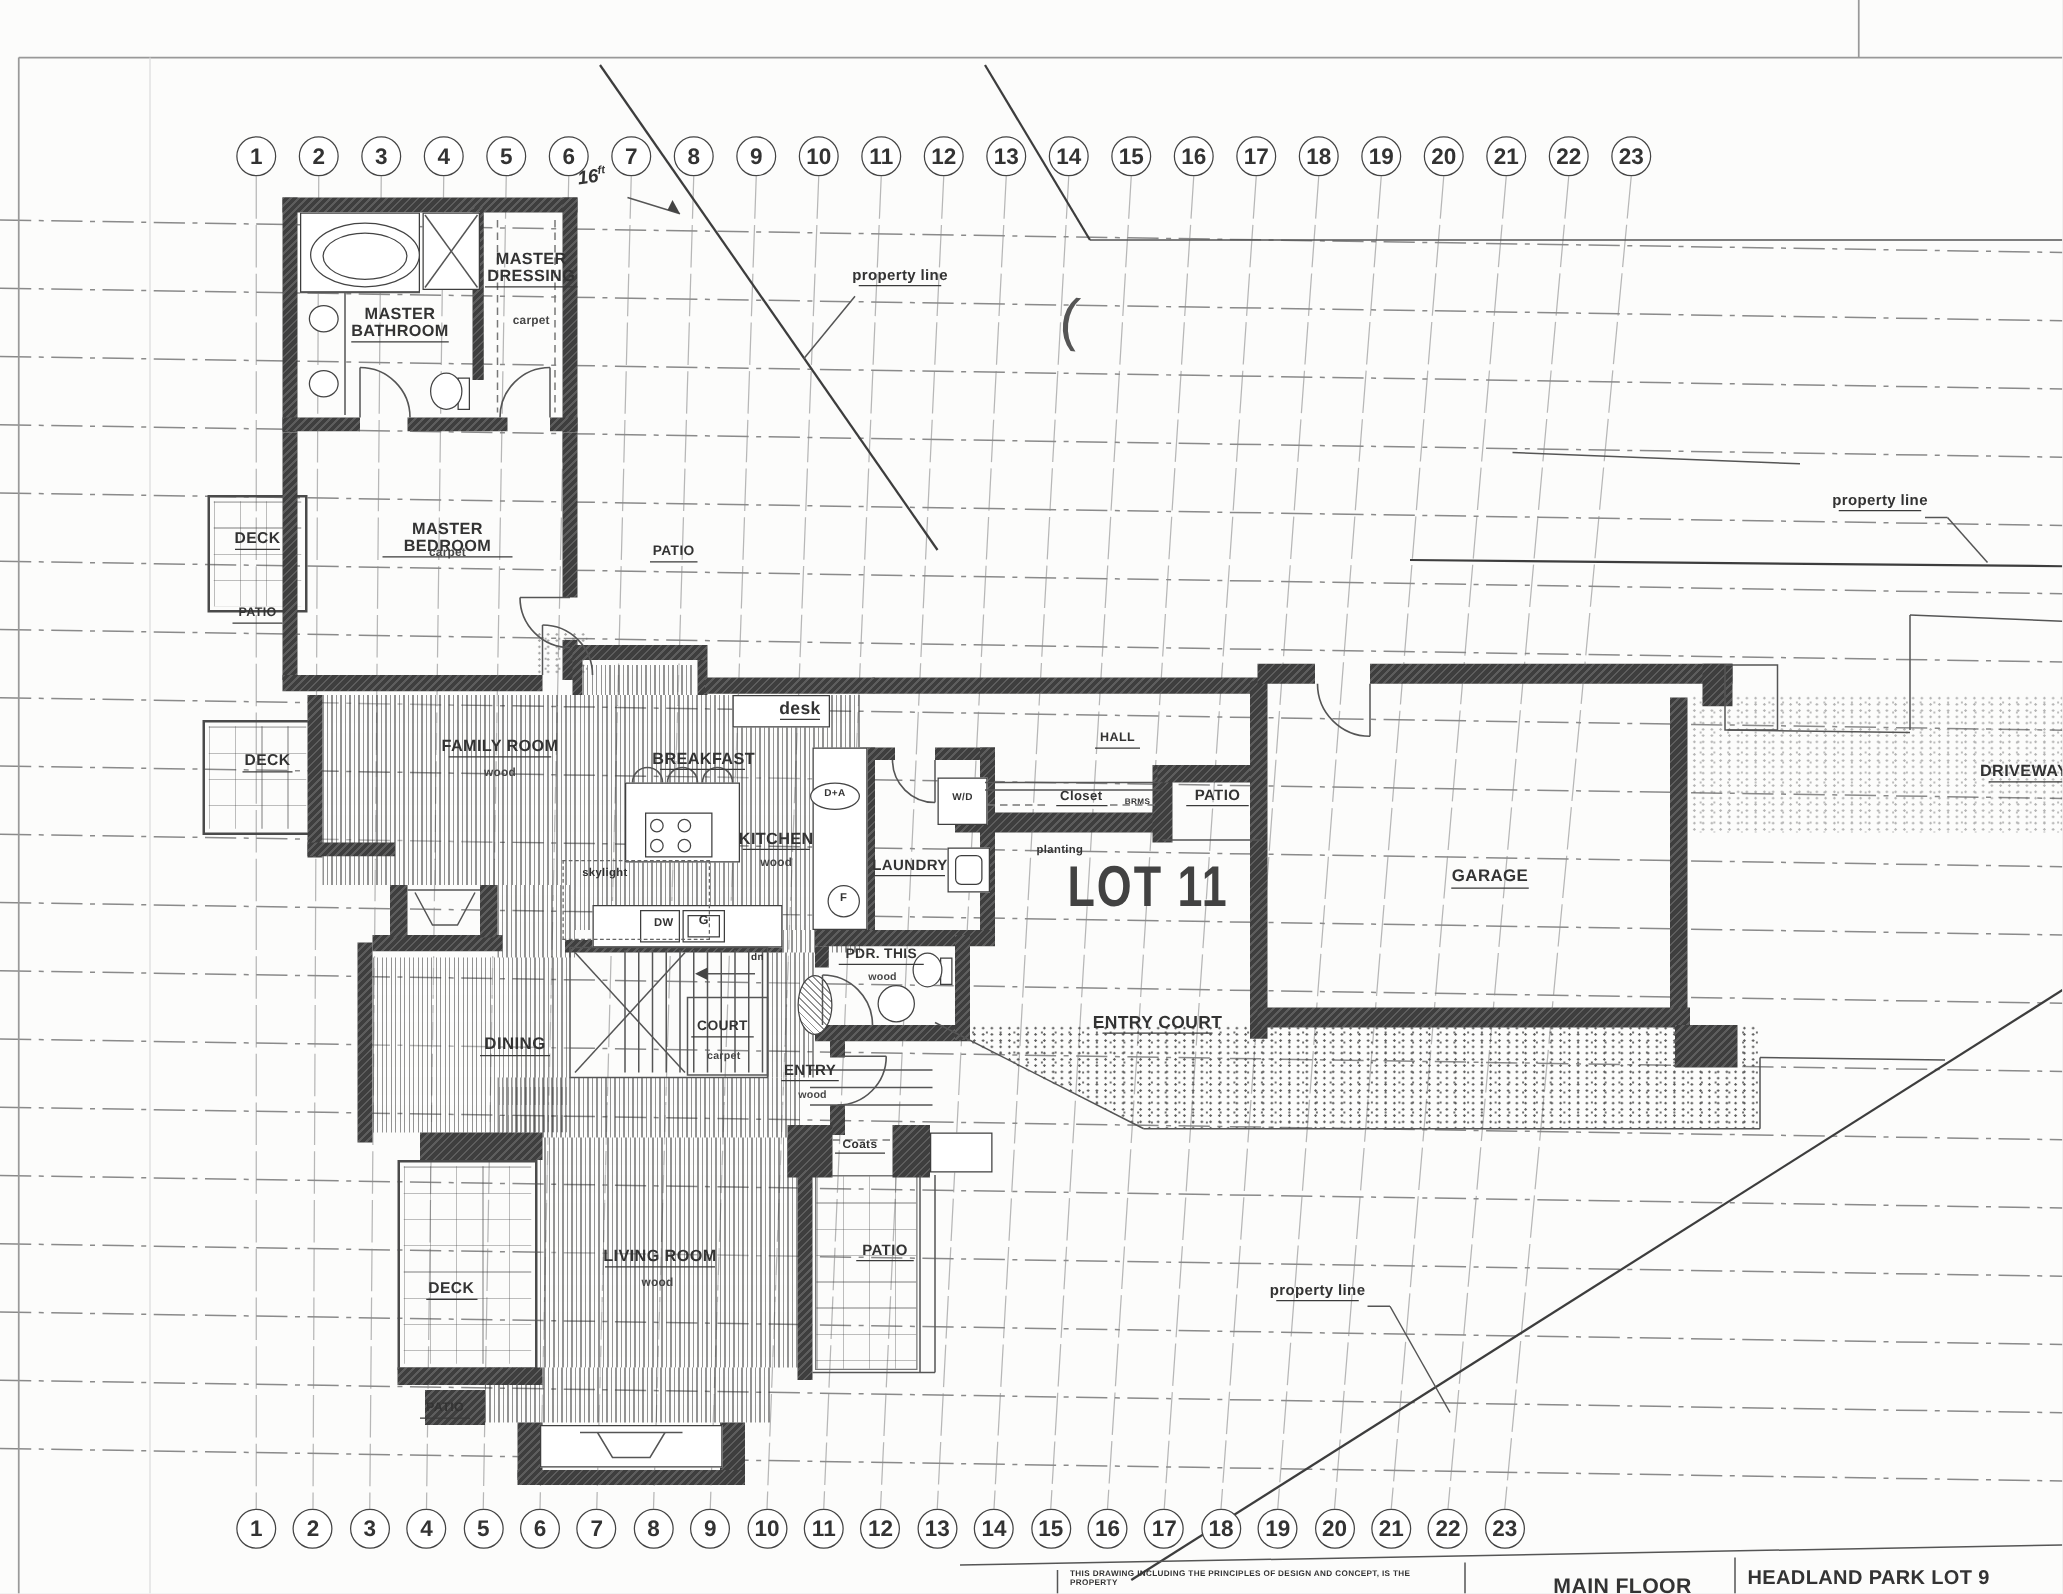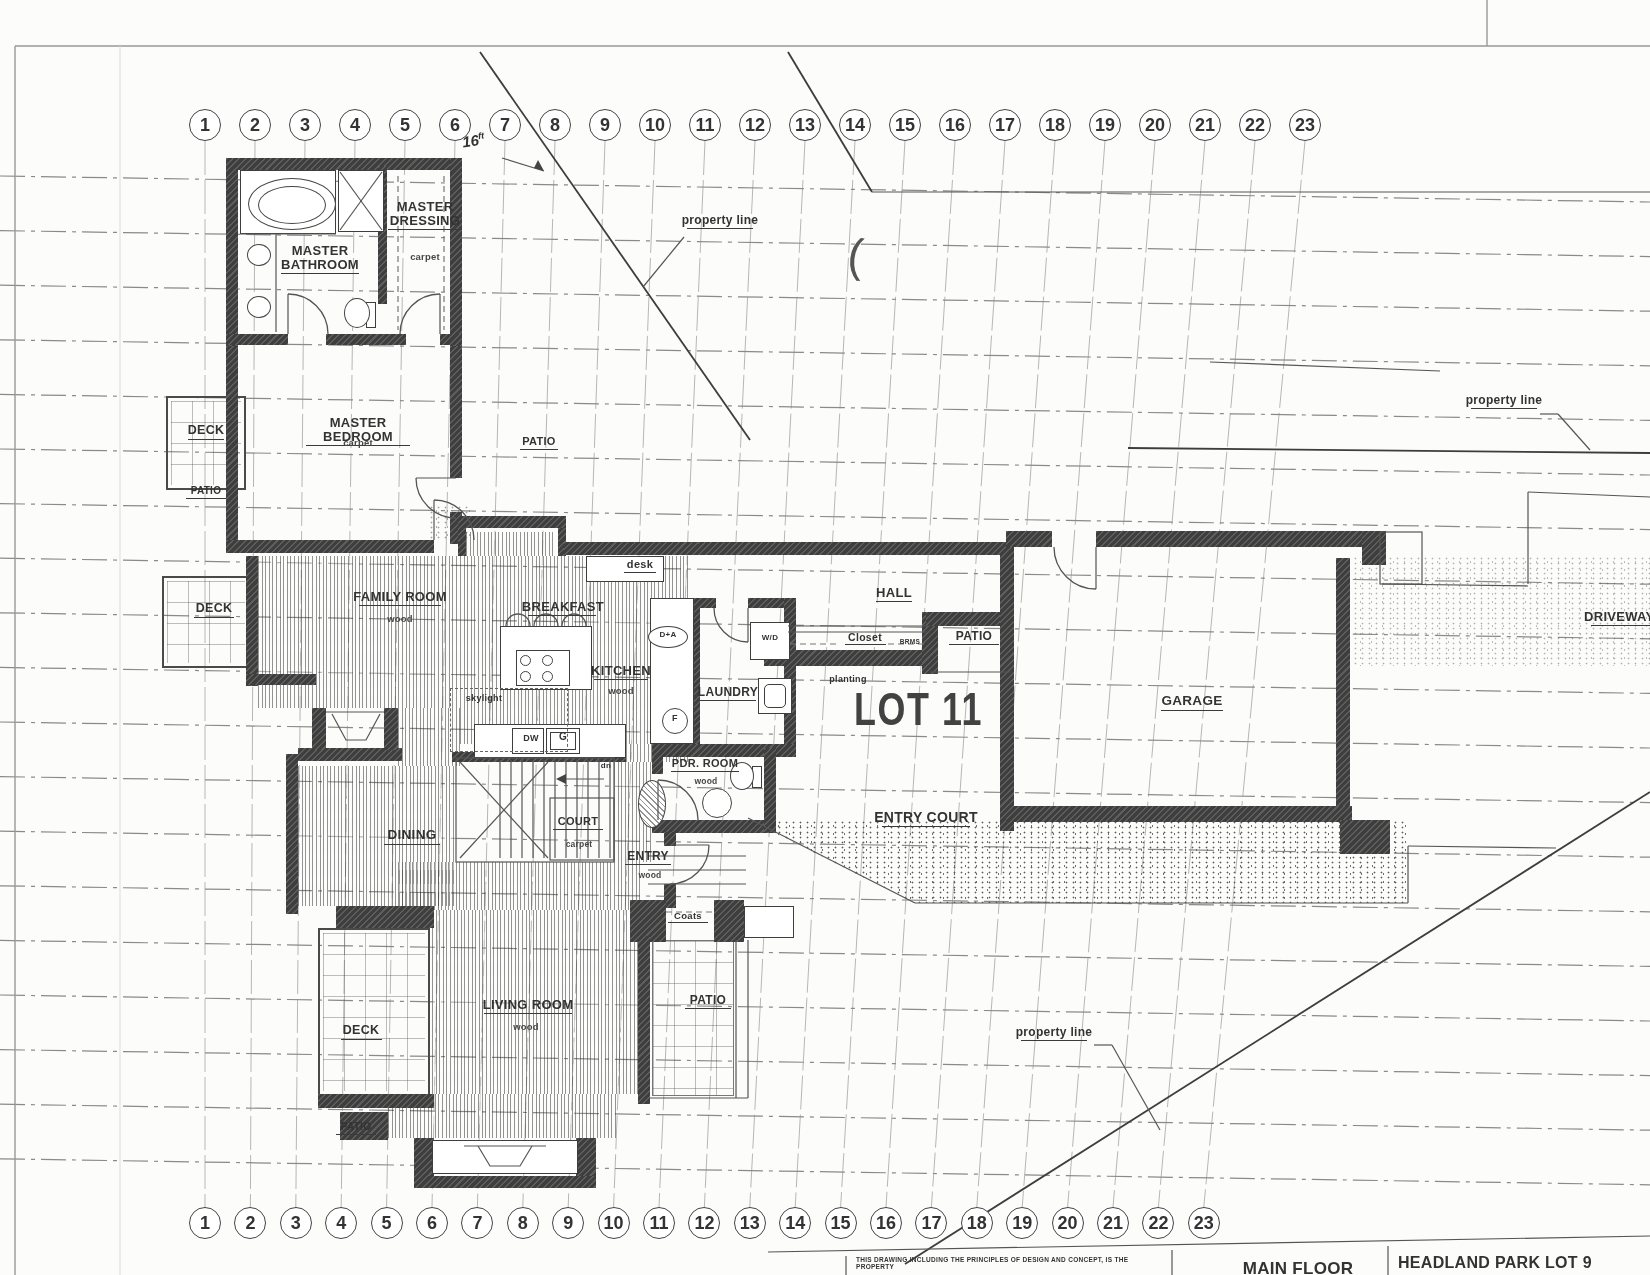--- a/index.html
+++ b/index.html
@@ -343,31 +343,31 @@
     <div class="lb sub" style="left: 324px; top: 438px; width: 68px; font-size: 9.5px; height: auto;">carpet</div>
     <div class="lb u" style="left: 184px; top: 424px; width: 44px; font-size: 12.5px; height: auto;">DECK</div>
     <div class="lb u" style="left: 182px; top: 486px; width: 48px; font-size: 10px; height: auto;">PATIO</div>
     <div class="lb u" style="left: 516px; top: 436px; width: 46px; font-size: 11px; height: auto;">PATIO</div>
     <div class="lb u" style="left: 190px; top: 602px; width: 48px; font-size: 12.5px; height: auto;">DECK</div>
     <div class="lb u" style="left: 350px; top: 590px; width: 100px; font-size: 13px; height: auto;">FAMILY ROOM</div>
     <div class="lb sub" style="left: 376px; top: 614px; width: 48px; font-size: 9.5px; height: auto;">wood</div>
     <div class="lb u" style="left: 520px; top: 600px; width: 84px; font-size: 13px; height: auto; text-align: right;">BREAKFAST</div>
     <div class="lb u" style="left: 588px; top: 664px; width: 66px; font-size: 13px; height: auto;">KITCHEN</div>
     <div class="lb sub" style="left: 598px; top: 686px; width: 46px; font-size: 9.5px; height: auto;">wood</div>
-    <div class="lb u" style="left: 620px; top: 559px; width: 40px; font-size: 11px; height: auto;">desk</div>
+    <div class="lb u" style="left: 620px; top: 559px; width: 40px; font-size: 14px; height: auto;">desk</div>
     <div class="lb" style="left: 456px; top: 694px; width: 56px; font-size: 9px; height: auto;">skylight</div>
     <div class="lb u" style="left: 694px; top: 686px; width: 68px; font-size: 12px; height: auto;">LAUNDRY</div>
     <div class="lb" style="left: 750px; top: 634px; width: 40px; font-size: 8px; height: auto;">W/D</div>
     <div class="lb" style="left: 512px; top: 734px; width: 38px; font-size: 9px; height: auto;">DW</div>
     <div class="lb" style="left: 548px; top: 732px; width: 30px; font-size: 10px; height: auto;">G</div>
     <div class="lb" style="left: 662px; top: 714px; width: 26px; font-size: 9px; height: auto;">F</div>
     <div class="lb" style="left: 648px; top: 631px; width: 40px; font-size: 8px; height: auto;">D+A</div>
-    <div class="lb u" style="left: 664px; top: 758px; width: 82px; font-size: 11px; height: auto;">PDR. ROOM</div>
+    <div class="lb u" style="left: 664px; top: 758px; width: 82px; font-size: 11px; height: auto;">PDR. THIS</div>
     <div class="lb sub" style="left: 686px; top: 777px; width: 40px; font-size: 8.5px; height: auto;">wood</div>
-    <div class="lb u" style="left: 872px; top: 586px; width: 44px; font-size: 13px; height: auto;">HALL</div>
+    <div class="lb u" style="left: 872px; top: 586px; width: 44px; font-size: 10px; height: auto;">HALL</div>
     <div class="lb u" style="left: 840px; top: 632px; width: 50px; font-size: 10.5px; height: auto;">Closet</div>
     <div class="lb" style="left: 896px; top: 638px; width: 28px; font-size: 6.5px; height: auto;">BRMS</div>
     <div class="lb" style="left: 826px; top: 675px; width: 44px; font-size: 9px; height: auto;">planting</div>
     <div class="lb u" style="left: 944px; top: 630px; width: 60px; font-size: 12px; height: auto;">PATIO</div>
     <div class="lb u" style="left: 1154px; top: 694px; width: 76px; font-size: 13.5px; height: auto;">GARAGE</div>
     <div class="lb giant" style="left: 854px; top: 686px; width: 160px; font-size: 46px; height: auto;">LOT 11</div>
     <div class="lb u" style="left: 872px; top: 810px; width: 108px; font-size: 14px; height: auto;">ENTRY COURT</div>
     <div class="lb u" style="left: 378px; top: 828px; width: 68px; font-size: 13.5px; height: auto;">DINING</div>
     <div class="lb u" style="left: 548px; top: 816px; width: 60px; font-size: 11px; height: auto;">COURT</div>
     <div class="lb sub" style="left: 558px; top: 840px; width: 42px; font-size: 8.5px; height: auto;">carpet</div>

